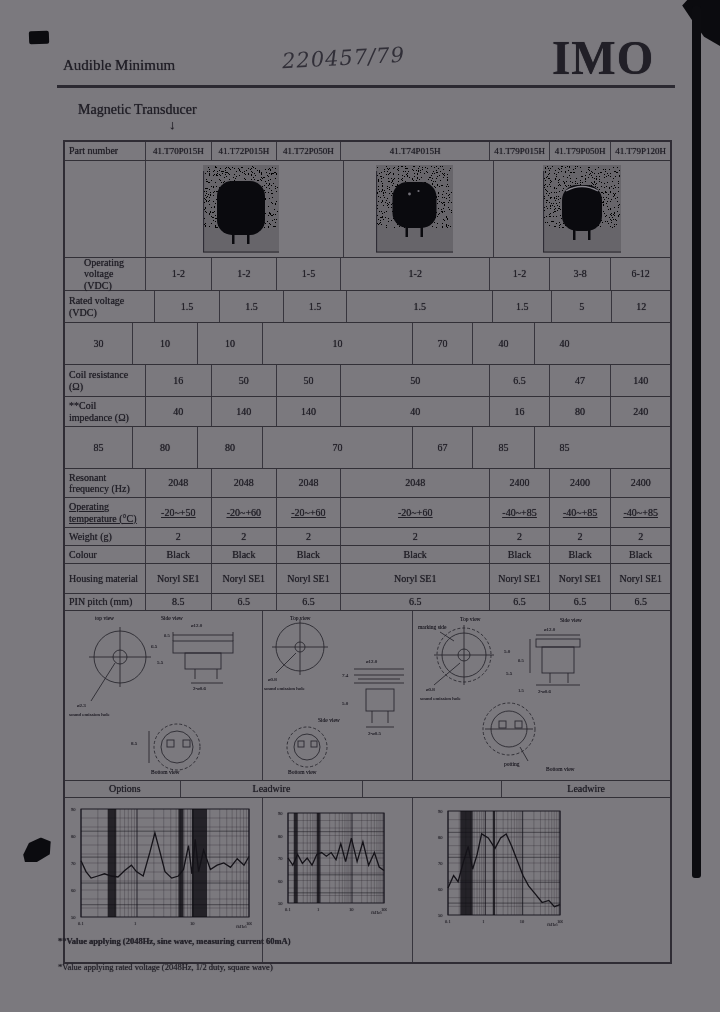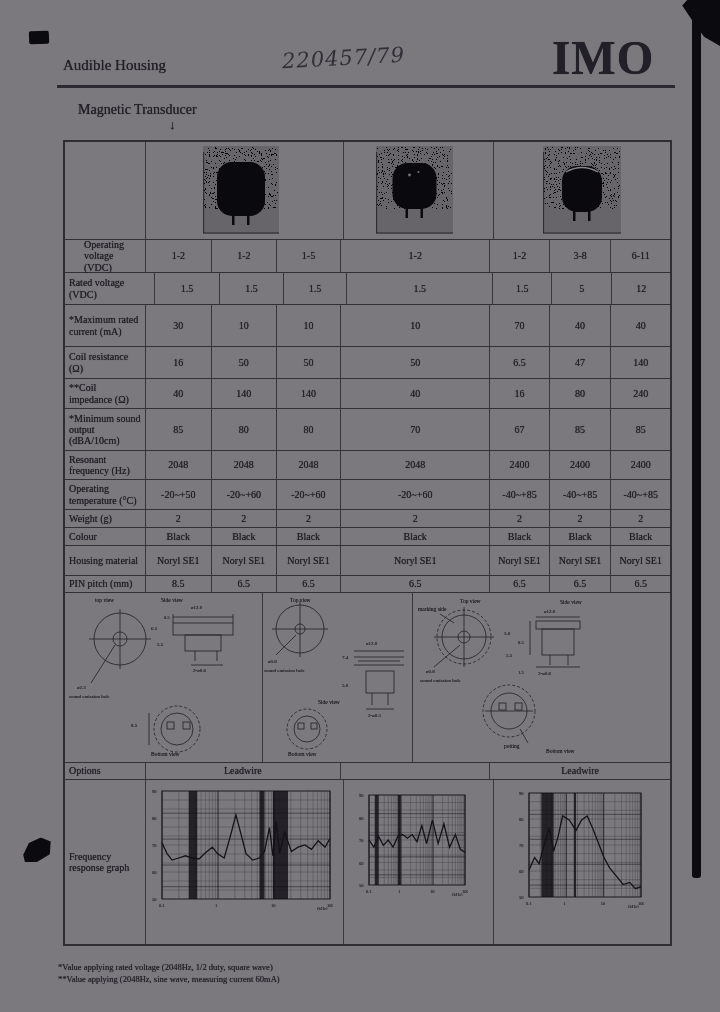--- a/index.html
+++ b/index.html
@@ -49,28 +49,38 @@
 </style>
 </head>
 <body>
 
 <div class="page">
   <div class="abs mark-tl"></div>
   <div class="abs mark-tr"></div>
   <div class="abs right-bar"></div>
   <div class="abs ink-blob"></div>
 
-  <div class="abs section-title scan">Audible Housing</div>
+  <div class="abs section-title scan">Audible Minimum</div>
   <div class="abs handwritten">220457/79</div>
   <div class="abs brand scan">IMO</div>
   <div class="abs rule"></div>
   <div class="abs prod-title scan">Magnetic Transducer</div>
   <div class="abs down-arrow scan">↓</div>
 
   <div id="tbl">
+      <div class="r" style="height: 18px;">
+        <div class="c lab" style="width: 80px;">Part number</div>
+        <div class="c pn" style="width: 67px;">41.T70P015H</div>
+        <div class="c pn" style="width: 65px;">41.T72P015H</div>
+        <div class="c pn" style="width: 65px;">41.T72P050H</div>
+        <div class="c pn" style="width: 150px;">41.T74P015H</div>
+        <div class="c pn" style="width: 60px;">41.T79P015H</div>
+        <div class="c pn" style="width: 62px;">41.T79P050H</div>
+        <div class="c pn" style="width: 60px;">41.T79P120H</div>
+      </div>
       <div class="r" style="height: 97px;">
         <div class="c lab" style="width: 80px;"></div>
         <div class="c relcell" style="width: 529px;">
           <div class="photo" style="left: 57px; top: 4px; width: 76px; height: 88px;"><svg width="76" height="88">
       <defs>
                 <filter id="sp1" x="0" y="0" width="100%" height="100%">
         <feTurbulence type="fractalNoise" baseFrequency="0.8" numOctaves="2" seed="7"></feTurbulence>
         <feColorMatrix type="matrix" values="0 0 0 0 0  0 0 0 0 0  0 0 0 0 0  3 0 0 0 -1.45"></feColorMatrix>
         <feComponentTransfer>
                     <feFuncA type="discrete" tableValues="0 1"></feFuncA>
@@ -129,34 +139,33 @@
         </div>
       </div>
       <div class="r" style="height: 33px;">
         <div class="c lab" style="width: 80px; padding-left: 19px;">Operating voltage (VDC)</div>
         <div class="c " style="width: 67px;">1-2</div>
         <div class="c " style="width: 65px;">1-2</div>
         <div class="c " style="width: 65px;">1-5</div>
         <div class="c " style="width: 150px;">1-2</div>
         <div class="c " style="width: 60px;">1-2</div>
         <div class="c " style="width: 62px;">3-8</div>
-        <div class="c " style="width: 60px;">6-11</div>
+        <div class="c " style="width: 60px;">6-12</div>
       </div>
       <div class="r" style="height: 32px;">
         <div class="c lab" style="width: 91px;">Rated voltage (VDC)</div>
         <div class="c " style="width: 67px;">1.5</div>
         <div class="c " style="width: 65px;">1.5</div>
         <div class="c " style="width: 65px;">1.5</div>
         <div class="c " style="width: 150px;">1.5</div>
         <div class="c " style="width: 60px;">1.5</div>
         <div class="c " style="width: 62px;">5</div>
         <div class="c " style="width: 60px;">12</div>
       </div>
       <div class="r" style="height: 42px;">
-        <div class="c lab" style="width: 80px;">*Maximum rated current (mA)</div>
         <div class="c " style="width: 67px;">30</div>
         <div class="c " style="width: 65px;">10</div>
         <div class="c " style="width: 65px;">10</div>
         <div class="c " style="width: 150px;">10</div>
         <div class="c " style="width: 60px;">70</div>
         <div class="c " style="width: 62px;">40</div>
         <div class="c " style="width: 60px;">40</div>
       </div>
       <div class="r" style="height: 32px; font-family: Liberation Serif, serif;">
         <div class="c lab" style="width: 80px;">Coil resistance (Ω)</div>
@@ -172,40 +181,39 @@
         <div class="c lab" style="width: 80px;">**Coil impedance (Ω)</div>
         <div class="c " style="width: 67px;">40</div>
         <div class="c " style="width: 65px;">140</div>
         <div class="c " style="width: 65px;">140</div>
         <div class="c " style="width: 150px;">40</div>
         <div class="c " style="width: 60px;">16</div>
         <div class="c " style="width: 62px;">80</div>
         <div class="c " style="width: 60px;">240</div>
       </div>
       <div class="r" style="height: 42px;">
-        <div class="c lab" style="width: 80px;">*Minimum sound output (dBA/10cm)</div>
         <div class="c " style="width: 67px;">85</div>
         <div class="c " style="width: 65px;">80</div>
         <div class="c " style="width: 65px;">80</div>
         <div class="c " style="width: 150px;">70</div>
         <div class="c " style="width: 60px;">67</div>
         <div class="c " style="width: 62px;">85</div>
         <div class="c " style="width: 60px;">85</div>
       </div>
       <div class="r" style="height: 29px;">
         <div class="c lab" style="width: 80px;">Resonant frequency (Hz)</div>
         <div class="c " style="width: 67px;">2048</div>
         <div class="c " style="width: 65px;">2048</div>
         <div class="c " style="width: 65px;">2048</div>
         <div class="c " style="width: 150px;">2048</div>
         <div class="c " style="width: 60px;">2400</div>
         <div class="c " style="width: 62px;">2400</div>
         <div class="c " style="width: 60px;">2400</div>
       </div>
-      <div class="r" style="height: 30px;">
+      <div class="r" style="height: 30px; text-decoration: underline;">
         <div class="c lab" style="width: 80px;">Operating temperature (°C)</div>
         <div class="c " style="width: 67px; text-align: right;">-20~+50</div>
         <div class="c " style="width: 65px;">-20~+60</div>
         <div class="c " style="width: 65px;">-20~+60</div>
         <div class="c " style="width: 150px;">-20~+60</div>
         <div class="c " style="width: 60px;">-40~+85</div>
         <div class="c " style="width: 62px;">-40~+85</div>
         <div class="c " style="width: 60px;">-40~+85</div>
       </div>
       <div class="r" style="height: 18px;">
@@ -347,28 +355,27 @@
             <span class="dl" style="left:126px;top:78px;font-size:5px;">2-ø0.6</span>
             <span class="dl" style="left:14px;top:76px;font-size:5px;">ø0.8</span>
             <span class="dl" style="left:8px;top:85px;font-size:5px;">sound emission hole</span>
             <span class="dl" style="left:92px;top:150px;">potting</span>
             <span class="dl" style="left:134px;top:155px;">Bottom view</span>
           </div>
           <div class="vline" style="left: 197px;"></div>
           <div class="vline" style="left: 347px;"></div>
         </div>
       </div>
-      <div class="r" style="height: 17px;">
+      <div class="r" style="height: 17px; padding-left: 40px;">
         <div class="c lab" style="width: 80px;">Options</div>
         <div class="c " style="width: 197px;">Leadwire</div>
         <div class="c " style="width: 150px;"></div>
         <div class="c " style="width: 182px;">Leadwire</div>
       </div>
       <div class="r" style="height: 165px;">
-        <div class="c lab" style="width: 80px;">Frequency response graph</div>
         <div class="c relcell" style="width: 529px;">
           <div class="gbox" style="left: 5px; top: 8px; width: 182px; height: 122px;"><svg width="182" height="122">
               <rect x="11" y="3" width="168" height="108" fill="none" stroke="#1c1a22" stroke-width="1"></rect>
               <line x1="11" y1="12" x2="179" y2="12" stroke="rgba(30,28,36,.5)" stroke-width="0.5"></line>
               <line x1="11" y1="21" x2="179" y2="21" stroke="rgba(30,28,36,.5)" stroke-width="0.5"></line>
               <line x1="11" y1="30" x2="179" y2="30" stroke="rgba(30,28,36,.5)" stroke-width="0.5"></line>
               <line x1="11" y1="39" x2="179" y2="39" stroke="rgba(30,28,36,.5)" stroke-width="0.5"></line>
               <line x1="11" y1="48" x2="179" y2="48" stroke="rgba(30,28,36,.5)" stroke-width="0.5"></line>
               <line x1="11" y1="57" x2="179" y2="57" stroke="rgba(30,28,36,.5)" stroke-width="0.5"></line>
               <line x1="11" y1="66" x2="179" y2="66" stroke="rgba(30,28,36,.5)" stroke-width="0.5"></line>
@@ -541,14 +548,14 @@
               <text x="120" y="115" font-size="4.5" fill="rgba(30,28,36,.85)">100</text>
               <text x="110" y="117.5" font-size="4.5" fill="rgba(30,28,36,.8)">(kHz)</text>
             </svg></div>
           <div class="vline" style="left: 197px;"></div>
           <div class="vline" style="left: 347px;"></div>
         </div>
       </div>
     </div>
 
   <div class="abs fn scan" style="top:962px;">*Value applying rated voltage (2048Hz, 1/2 duty, square wave)</div>
-  <div class="abs fn scan" style="top:974px;">**Value applying (2048Hz, sine wave, measuring current 60mA)</div>
+  <div class="abs fn scan" style="top:936px;font-weight:bold;">**Value applying (2048Hz, sine wave, measuring current 60mA)</div>
 </div>
 
 </body></html>

